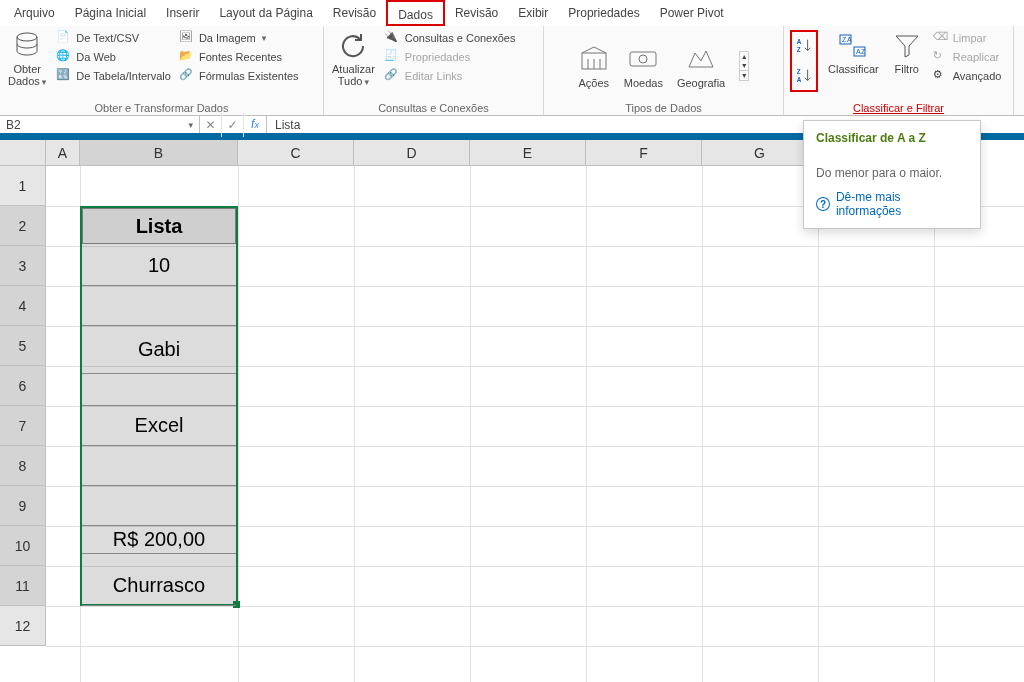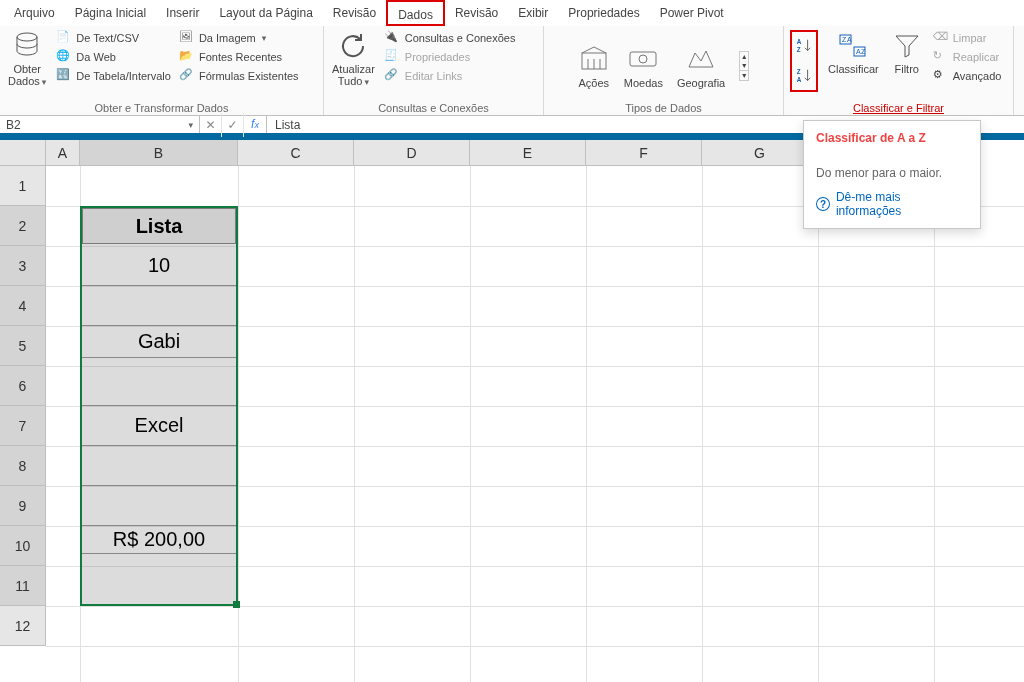--- a/index.html
+++ b/index.html
@@ -59,21 +59,21 @@
     position:absolute; display:flex; align-items:center; justify-content:center;
     font-size:20px; border-right:1px solid #a6a6a6; border-bottom:1px solid #a6a6a6;
   }
 
   
   .tooltip {
     position:absolute; left:803px; top:120px; width:178px;
     background:#fff; border:1px solid #c8c8c8; box-shadow:0 4px 10px rgba(0,0,0,.15);
     padding:10px 12px; font-size:12px; z-index:50;
   }
-  .tooltip .tt-title { font-weight:700; margin-bottom:6px; color:#ef4444;}
+  .tooltip .tt-title { font-weight:700; margin-bottom:6px; color:#4d7c0f;}
   .tooltip .tt-body  { color:#666; margin-bottom:10px;margin-top:21px; }
   .tooltip .tt-more  { color:#0067c0; display:flex; align-items:center; gap:6px; }
   .tooltip .tt-more .qicon { width:14px; height:14px; border:1.4px solid #0067c0; border-radius:50%; display:inline-flex; align-items:center; justify-content:center; font-size:10px; font-weight:700; color:#0067c0;}
 
   .sort-btn { width:20px; height:24px; display:flex; align-items:center; justify-content:center; }
   svg { pointer-events:none;}
 </style>
 </head>
 <body>
 
@@ -327,26 +327,27 @@
     <div class="gridline-h" style="top: 386px;"></div>
     <div class="gridline-h" style="top: 426px;"></div>
     <div class="gridline-h" style="top: 466px;"></div>
     <div class="gridline-h" style="top: 506px;"></div>
     <div class="selection" style="left: 80px; top: 66px; width: 158px; height: 400px;">
       <div class="sel-handle"></div>
     </div>
     <div class="cell-header" style="left: 82px; top: 68px; width: 154px; height: 36px;">Lista</div>
     <div class="cell-data" style="left: 82px; top: 106px; width: 154px; height: 40px; border-right: none; border-bottom: 1px solid rgb(136, 136, 136);">10</div>
     <div class="cell-data" style="left: 82px; top: 146px; width: 154px; height: 40px; border-right: none; border-bottom: 1px solid rgb(136, 136, 136);"></div>
-    <div class="cell-data" style="left: 82px; top: 186px; width: 154px; height: 32px; border-right: none; border-bottom: 1px solid rgb(136, 136, 136);">Gabi</div>
+    <div class="cell-data" style="left: 82px; top: 186px; width: 154px; height: 48px; border-right: none; border-bottom: 1px solid rgb(136, 136, 136);">Gabi</div>
     <div class="cell-data" style="left: 82px; top: 226px; width: 154px; height: 40px; border-right: none; border-bottom: 1px solid rgb(136, 136, 136);"></div>
     <div class="cell-data" style="left: 82px; top: 266px; width: 154px; height: 40px; border-right: none; border-bottom: 1px solid rgb(136, 136, 136);">Excel</div>
     <div class="cell-data" style="left: 82px; top: 306px; width: 154px; height: 40px; border-right: none; border-bottom: 1px solid rgb(136, 136, 136);"></div>
     <div class="cell-data" style="left: 82px; top: 346px; width: 154px; height: 40px; border-right: none; border-bottom: 1px solid rgb(136, 136, 136);"></div>
     <div class="cell-data" style="left: 82px; top: 386px; width: 154px; height: 28px; border-right: none; border-bottom: 1px solid rgb(136, 136, 136);">R$ 200,00</div>
+    <div class="cell-data" style="left: 82px; top: 426px; width: 154px; height: 40px; border-right: none; border-bottom: 1px solid rgb(136, 136, 136);">Churrasco</div>
   </div>
 
 <div class="tooltip">
   <div class="tt-title">Classificar de A a Z</div>
   <div class="tt-body">Do menor para o maior.</div>
   <div class="tt-more">
     <span class="qicon">?</span>
     <span>Dê-me mais informações</span>
   </div>
 </div>

